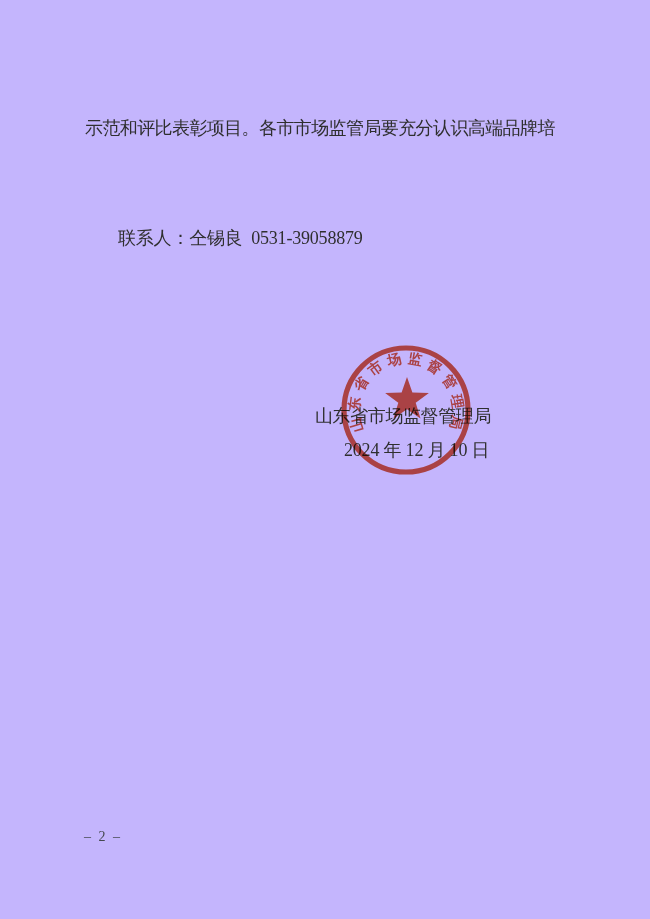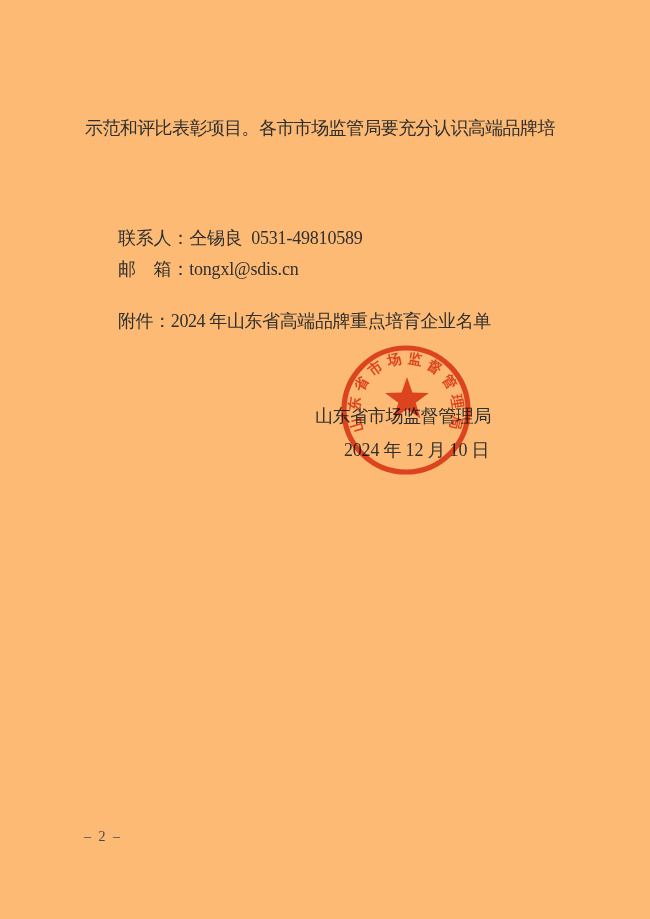--- a/index.html
+++ b/index.html
@@ -1,21 +1,21 @@
 <!DOCTYPE html>
 <html><head>
 <meta charset="utf-8">
 <style>
   html,body { margin:0; padding:0; background:#e9e9e9; }
   .page {
     position: relative;
     width: 650px;
     height: 919px;
     margin: 0 auto;
-    background: #fdba74;
+    background: #c4b5fd;
     font-family: "Liberation Serif", "DejaVu Serif", serif;
     color: #2f2f2f;
     overflow: hidden;
   }
   .line {
     position: absolute;
     white-space: pre;
     font-size: 18px;
     letter-spacing: -0.6px;
     line-height: 24px;
@@ -52,24 +52,22 @@
     font-size: 14px;
   }
 </style>
 </head>
 <body>
 
 <div class="page">
 
   <div class="line body-line1">示范和评比表彰项目。各市市场监管局要充分认识高端品牌培</div>
 
-  <div class="line contact-line">联系人：仝锡良  0531-49810589</div>
-  <div class="line email-line">邮　箱：tongxl@sdis.cn</div>
+  <div class="line contact-line">联系人：仝锡良  0531-39058879</div>
 
-  <div class="line attachment-line">附件：2024 年山东省高端品牌重点培育企业名单</div>
 
   <div class="line signature-line">山东省市场监督管理局</div>
   <div class="line date-line">2024 年 12 月 10 日</div>
 
   <svg class="seal" viewBox="0 0 136 136" aria-hidden="true">
     <defs>
       <path id="seal-arc" d="M 25.4 87.9 A 47 47 0 1 1 110.6 87.9" fill="none"></path>
     </defs>
     <circle cx="68" cy="68" r="62" fill="none" stroke-width="5.2" stroke="#dc4f35"></circle>
     <path d="M69,35 L74.4,50.6 L90.9,50.9 L77.7,60.8 L82.5,76.6 L69,67.2 L55.5,76.6 L60.3,60.8 L47.1,50.9 L63.6,50.6 Z" fill="#dc4f35"></path>

